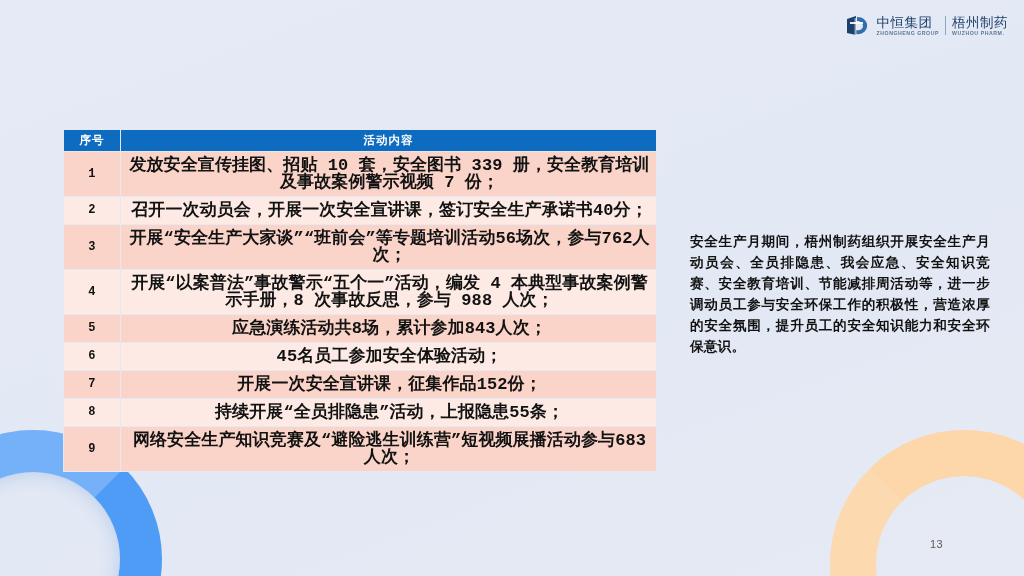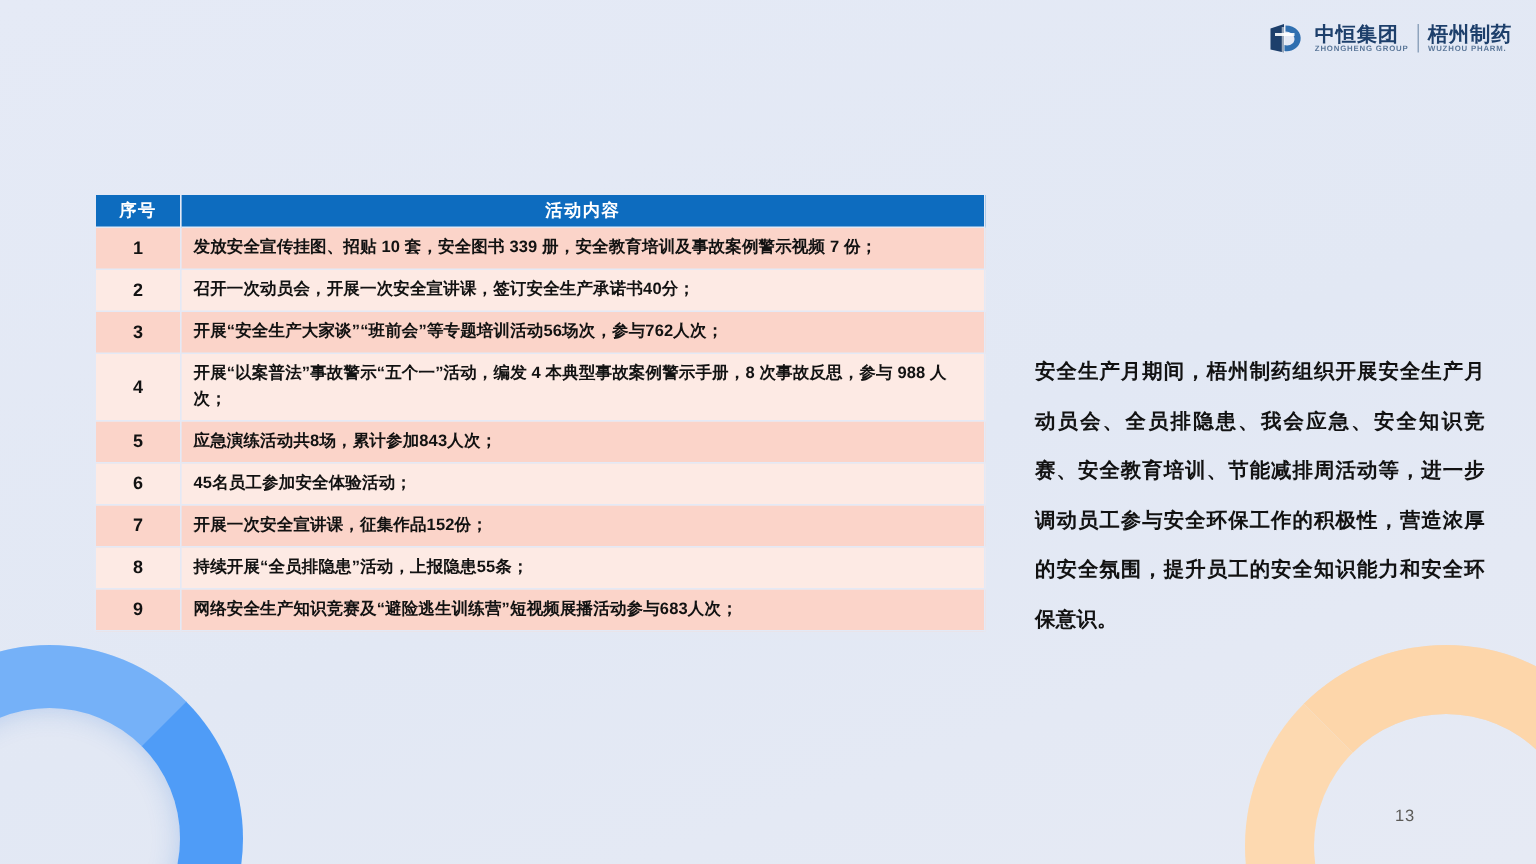--- a/index.html
+++ b/index.html
@@ -92,21 +92,21 @@
     flex: 0 0 26px;
   }
   .logo-text {
     display: flex;
     align-items: stretch;
     gap: 6px;
   }
   .logo-block { display: flex; flex-direction: column; justify-content: center; }
   .logo-cn {
     font-size: 13.5px;
-    font-weight: 700;
+    font-weight: 400;
     color: #1d3f6b;
     letter-spacing: 0.5px;
     line-height: 15px;
     white-space: nowrap;
   }
   .logo-en {
     font-size: 5.2px;
     font-weight: 600;
     color: #5b7799;
     letter-spacing: 0.55px;
@@ -132,20 +132,21 @@
     white-space: nowrap;
     text-shadow: 0 1px 0 rgba(255,255,255,0.45);
   }
 
   
   .table-wrap {
     position: absolute;
     left: 63px;
     top: 129px;
     width: 594px;
+    font-family: Liberation Mono, monospace;
   }
   table.activity {
     width: 100%;
     border-collapse: collapse;
     table-layout: fixed;
   }
   table.activity th {
     background: #0d6cbf;
     color: #ffffff;
     font-size: 11.5px;
@@ -154,46 +155,47 @@
     height: 22px;
     padding: 2px 4px;
     border: 1.6px solid #e4e9f5;
     text-align: center;
     vertical-align: middle;
   }
   table.activity th.col-no { width: 57px; }
 
   table.activity td {
     border: 1.6px solid #e4e9f5;
-    font-size: 11px;
+    font-size: 17px;
     font-weight: 700;
     color: #121212;
     line-height: 17px;
     padding: 5px 6px 5px 8px;
     vertical-align: middle;
     letter-spacing: 0.1px;
+    text-align: center;
   }
   table.activity td.num {
     text-align: center;
     padding: 5px 2px;
     font-size: 12px;
   }
   tr.odd td  { background: #fbd4c9; }
   tr.even td { background: #fdeae4; }
 
   
   .side-note {
     position: absolute;
     left: 690px;
     top: 231px;
     width: 300px;
     font-size: 13.6px;
     font-weight: 700;
     color: #121212;
-    line-height: 33px;
+    line-height: 21px;
     letter-spacing: 0.2px;
     text-align: justify;
     text-justify: inter-character;
   }
 
   
   .page-num {
     position: absolute;
     left: 930px;
     top: 538px;

